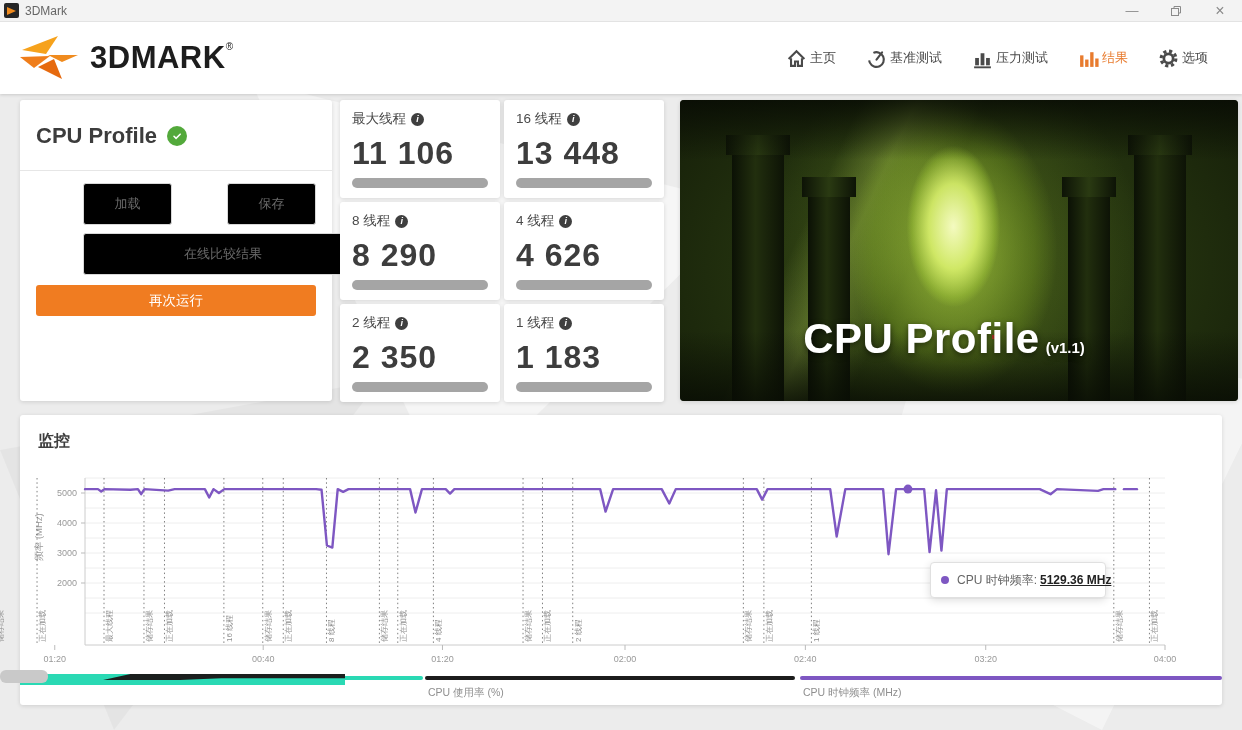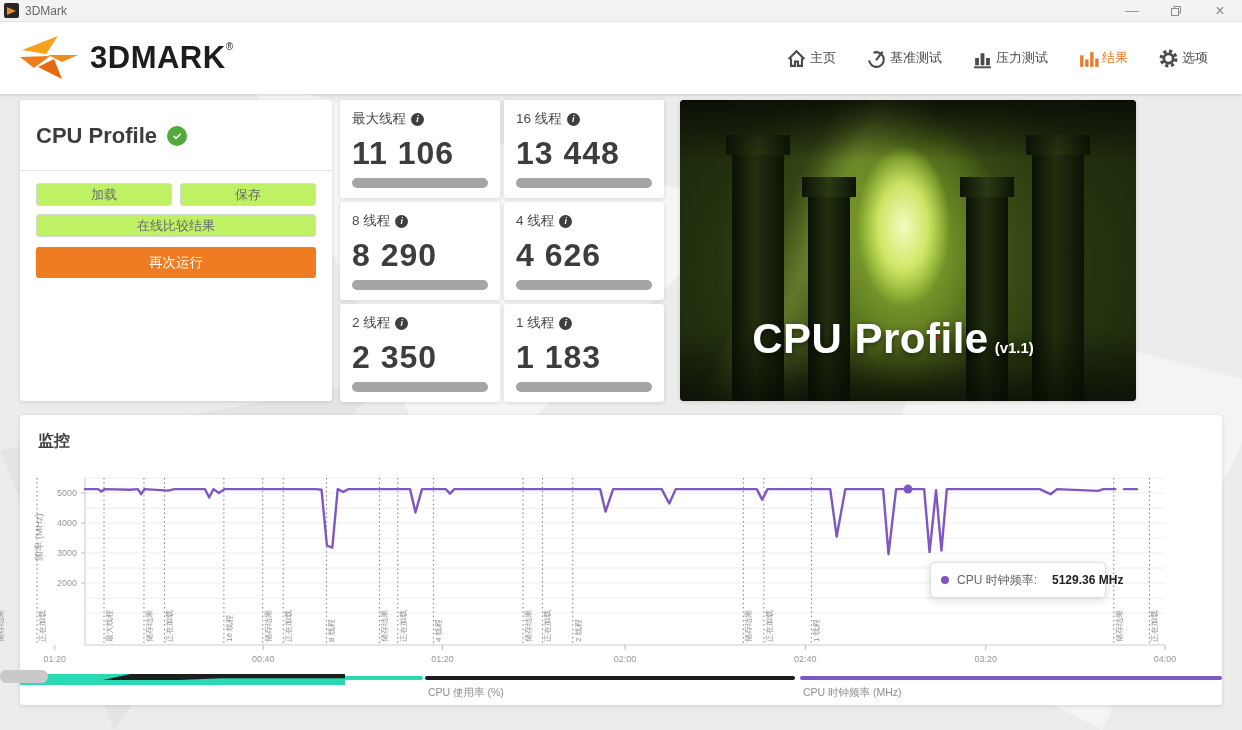--- a/index.html
+++ b/index.html
@@ -45,42 +45,42 @@
   .card { position:absolute; background:#fff; border-radius:3px; box-shadow:0 1px 4px rgba(0,0,0,.13); z-index:10; }
 
   
   #result-panel { left:20px; top:100px; width:312px; height:301px; padding:16px; }
   .rp-title-row { display:flex; align-items:center; gap:10px; height:40px; }
   .rp-title { font-size:22px; font-weight:700; color:#3c3c3c; }
   .check-badge { width:20px; height:20px; border-radius:50%; background:#53a93b; display:flex;
                  align-items:center; justify-content:center; }
   .rp-divider { height:1px; background:#e6e6e6; margin:14px -16px 12px -16px; }
   .btn { display:flex; align-items:center; justify-content:center; border:1px solid #d8d8d8;
-         border-radius:3px; background:#bef264; color:#6a6a6a; font-size:13px; height:23px; cursor:pointer; }
+         border-radius:3px; background:#000000; color:#6a6a6a; font-size:13px; height:42px; cursor:pointer;margin-left:47px; }
   .btn-row { display:flex; gap:8px; margin-bottom:8px; }
   .btn-row .btn { flex:1; }
   .btn-block { width:100%; margin-bottom:10px; }
   .btn-primary { width:100%; height:31px; background:#f07c21; border:none; color:#fff; font-size:13.5px;
                  border-radius:3px; display:flex; align-items:center; justify-content:center; cursor:pointer; }
 
   
   #score-grid { position:absolute; left:340px; top:100px; width:324px; height:302px; z-index:10;
                 display:grid; grid-template-columns:160px 160px; grid-template-rows:98px 98px 98px; gap:4px; }
   .score-card { background:#fff; border-radius:3px; box-shadow:0 1px 4px rgba(0,0,0,.13);
                 position:relative; padding:10px 12px; }
   .score-label-row { display:flex; align-items:center; gap:5px; font-size:13.5px; color:#4a4a4a; }
   .info-icon { width:13px; height:13px; border-radius:50%; background:#3f3f3f; color:#fff; font-size:9px;
                font-weight:700; display:flex; align-items:center; justify-content:center; font-style:italic; cursor:pointer; }
   .score-value { text-align:left; font-size:32px; font-weight:700; color:#3d3d3d; margin-top:7px;
                  letter-spacing:1px; }
   .score-bar { position:absolute; left:12px; right:12px; bottom:10px; height:10px; border-radius:5px;
                background:#a5a5a5; }
 
   
-  #hero { left:680px; top:100px; width:456px; height:301px; border-radius:4px; overflow:hidden;
+  #hero { left:680px; top:100px; width:558px; height:301px; border-radius:4px; overflow:hidden;
           background:
             radial-gradient(ellipse 55px 95px at 49% 42%, rgba(250,255,200,.95), rgba(220,243,110,.85) 45%, rgba(170,210,60,.35) 75%, transparent 85%),
             radial-gradient(ellipse 130px 180px at 49% 50%, rgba(190,225,75,.6), rgba(130,170,35,.3) 62%, transparent 80%),
             radial-gradient(ellipse 250px 270px at 49% 52%, rgba(145,185,50,.38), transparent 76%),
             linear-gradient(115deg, transparent 26%, rgba(205,235,100,.3) 34%, transparent 44%),
             radial-gradient(ellipse 430px 310px at 50% 56%, #2c3d11 0%, #24330f 45%, #18220a 78%, #111809 100%);
   }
   .pillar { position:absolute; bottom:0; width:52px; height:252px;
             background:linear-gradient(90deg,#0b1105 0%, #222f0e 45%, #0d1306 100%); }
   .pillar:before { content:""; position:absolute; top:-14px; left:-6px; right:-6px; height:20px;
@@ -96,21 +96,21 @@
   .hero-version { font-size:15px; font-weight:700; margin-left:6px; }
 
   
   #monitor { left:20px; top:415px; width:1202px; height:290px; }
   .monitor-title { position:absolute; left:18px; top:16px; font-size:16px; font-weight:700; color:#3e3e3e; }
   #chart-svg { position:absolute; left:0; top:0; overflow:visible; }
   .tooltip { position:absolute; left:910px; top:147px; width:176px; height:36px; background:#fff;
              border:1px solid #e0e0e0; border-radius:4px; box-shadow:0 2px 8px rgba(0,0,0,.14);
              display:flex; align-items:center; padding:0 10px; font-size:12px; color:#666; z-index:6; white-space:nowrap; }
   .tt-dot { width:8px; height:8px; border-radius:50%; background:#7e57c2; margin-right:8px; flex:none; }
-  .tooltip b { color:#222; margin-left:15px; }
+  .tooltip b { color:#222; margin-left:3px;text-decoration:underline; }
 
   .legend-line { position:absolute; height:4px; top:261px; border-radius:2px; }
   .legend-label { position:absolute; top:271px; font-size:10.5px; color:#8f8f8f; cursor:pointer; }
   .usage-strip { position:absolute; left:0px; top:259px; width:325px; height:11px; background:#2ad9b4; }
   .usage-strip-dark { position:absolute; left:50px; top:0; width:275px; height:6px; background:#1b1f1e;
              clip-path:polygon(12% 100%, 22% 0, 100% 0, 100% 70%, 55% 70%, 40% 100%); }
   .scroll-handle { position:absolute; left:0; top:670px; width:48px; height:13px; background:#c9c9c9;
              border-radius:6px; z-index:20; }
 </style>
 </head>

